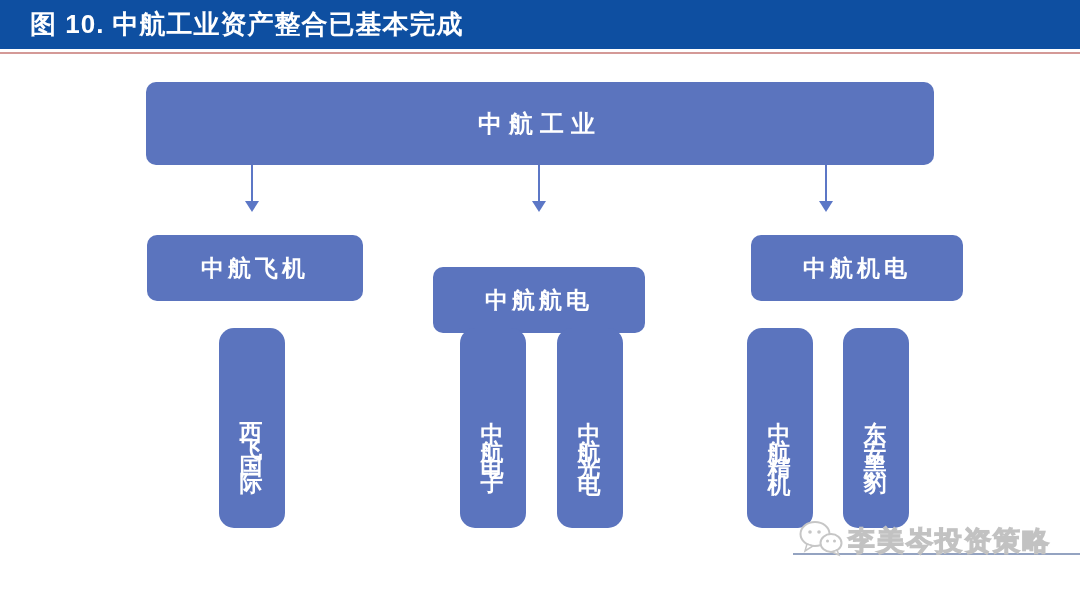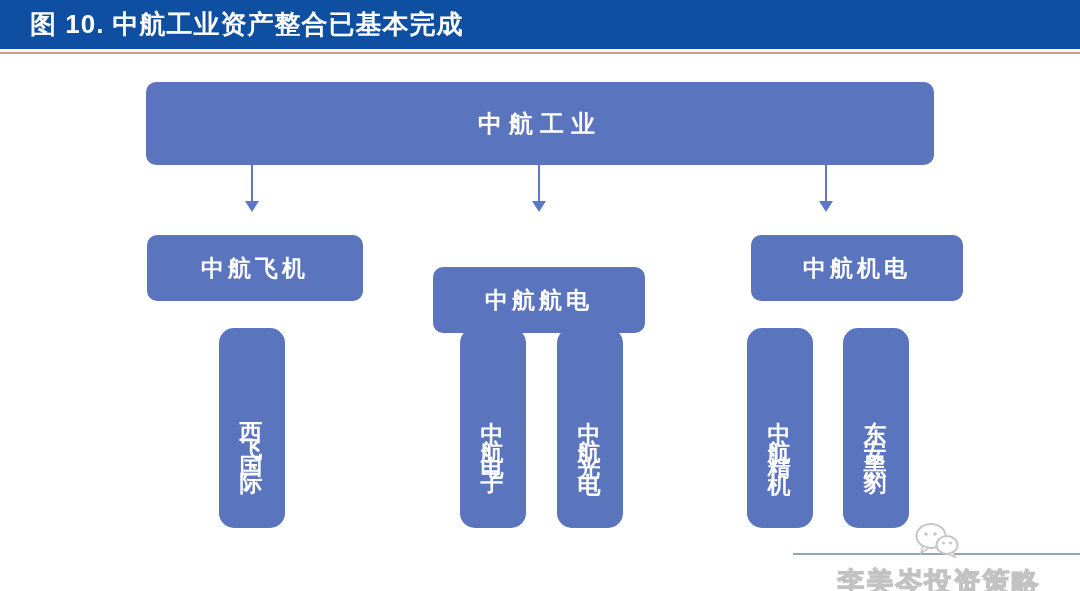--- a/index.html
+++ b/index.html
@@ -49,21 +49,21 @@
 
   
   .data-source{position:absolute;left:10px;top:558px;
         color:var(--source-text,#1A5CB5);font-size:19px;font-weight:600;
         letter-spacing:0.5px;white-space:nowrap;}
 
   
   .watermark-line{position:absolute;left:793px;top:553px;width:287px;height:2px;
         background:var(--watermark-line,#8193B6);opacity:.85;}
   .watermark{position:absolute;left:798px;top:522px;width:282px;height:38px;
-        display:flex;align-items:center;flex-direction:column;}
+        display:flex;align-items:center;}
   .watermark-text{color:#f2f2f2;-webkit-text-stroke:1.2px #c2c2c2;
         text-shadow:0 0 1px #cccccc;
         font-size:27px;font-weight:bold;letter-spacing:2px;white-space:nowrap;}
   .wechat-icon{margin-right:4px;flex:none;}
 </style>
 </head>
 <body>
 
 <div class="figure">
 

